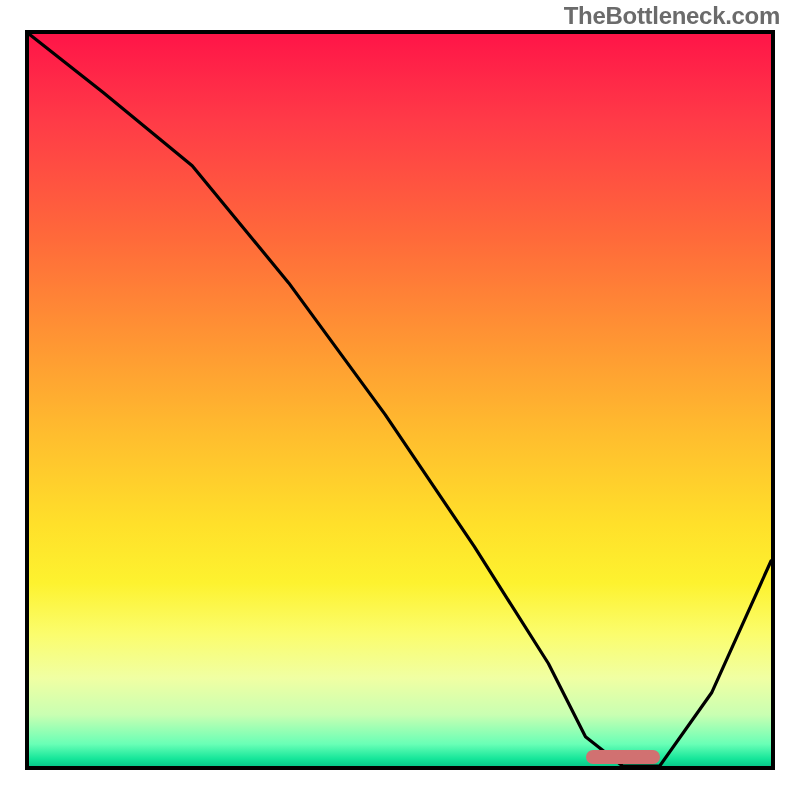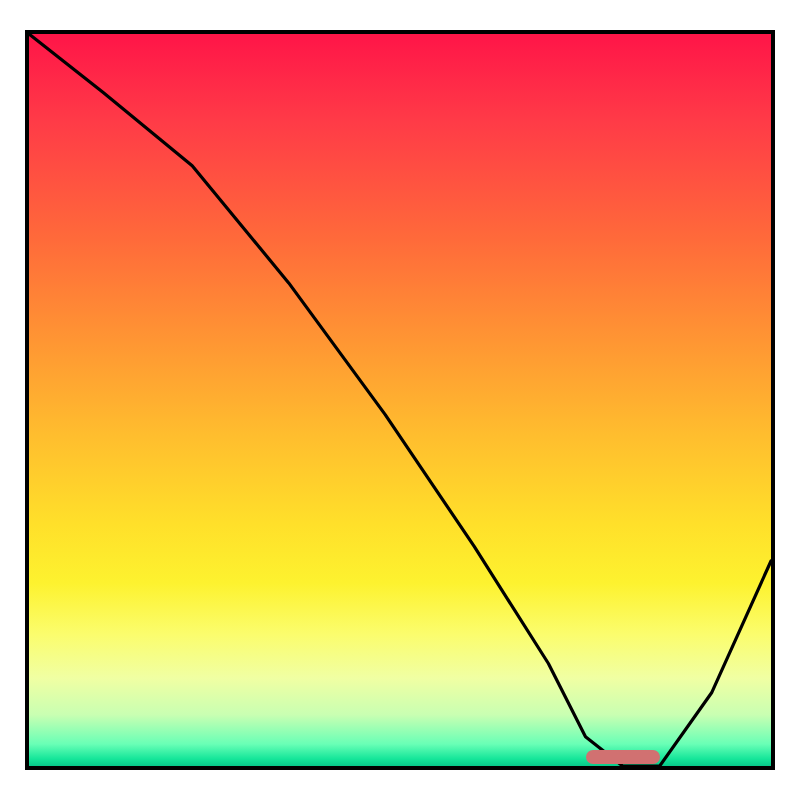--- a/index.html
+++ b/index.html
@@ -71,20 +71,21 @@
     border-radius: 7px;
     background: #d17171;
     z-index: 3;
   }
 </style>
 </head>
 <body>
 
 <div class="frame">
 
+  <div class="watermark">TheBottleneck.com</div>
 
   <div class="plot-area">
     <div class="gradient-bg"></div>
 
     <svg class="curve-svg" viewBox="0 0 742 732" preserveAspectRatio="none">
       <path id="curve-path" fill="none" stroke="#000000" stroke-width="3.2" stroke-linejoin="round" stroke-linecap="round" d="M0.0 0.0 L74.2 58.6 L163.2 131.8 L259.7 248.9 L356.2 380.6 L445.2 512.4 L519.4 629.5 L556.5 702.7 L593.6 732.0 L630.7 732.0 L682.6 658.8 L742.0 527.0"></path>
     </svg>
 
     <div id="marker" class="bottom-marker" style="left: 556.5px; width: 74.2px; bottom: 2px;"></div>
   </div>

